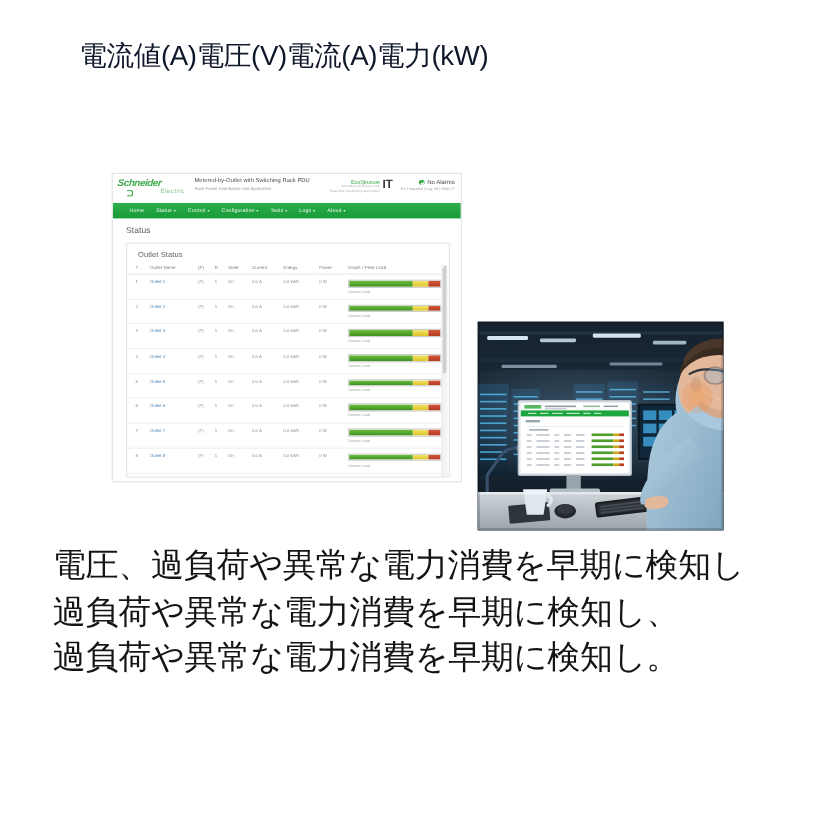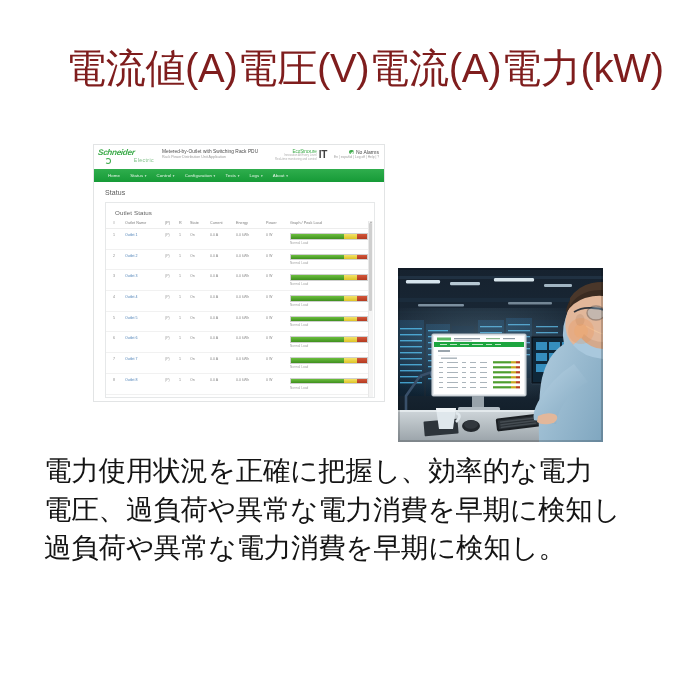--- a/index.html
+++ b/index.html
@@ -12,25 +12,25 @@
     background: #ffffff;
     font-family: "Liberation Sans", "DejaVu Sans", sans-serif;
     overflow: hidden;
     position: relative;
   }
 
   
   .page-heading {
     position: absolute;
     left: 66px;
-    top: 42px;
+    top: 32px;
     width: 600px;
-    font-size: 40px;
+    font-size: 23px;
     line-height: 1.30;
-    color: #7f1d1d;
+    color: #0f172a;
     letter-spacing: -0.3px;
     font-weight: 400;
   }
   .page-heading .ln { display: block; white-space: nowrap; }
 
   
   .pdu-shot {
     position: absolute;
     left: 93px;
     top: 144px;
@@ -833,16 +833,16 @@
     </g>
 
     <circle cx="183" cy="63" r="13" fill="#f08a3a" opacity="0.22"></circle>
     <circle cx="183" cy="63" r="7" fill="#f8a25a" opacity="0.25"></circle>
 
     <rect x="0" y="0" width="205" height="174" fill="none" stroke="#000000" stroke-opacity="0.18" stroke-width="4"></rect>
   </svg>
 </div>
 
 <div class="body-copy">
-  <span class="ln">電力使用状況を正確に把握し、効率的な電力</span>
   <span class="ln">電圧、過負荷や異常な電力消費を早期に検知し</span>
+  <span class="ln">過負荷や異常な電力消費を早期に検知し、</span>
   <span class="ln">過負荷や異常な電力消費を早期に検知し。</span>
 </div>
 
 </body></html>

